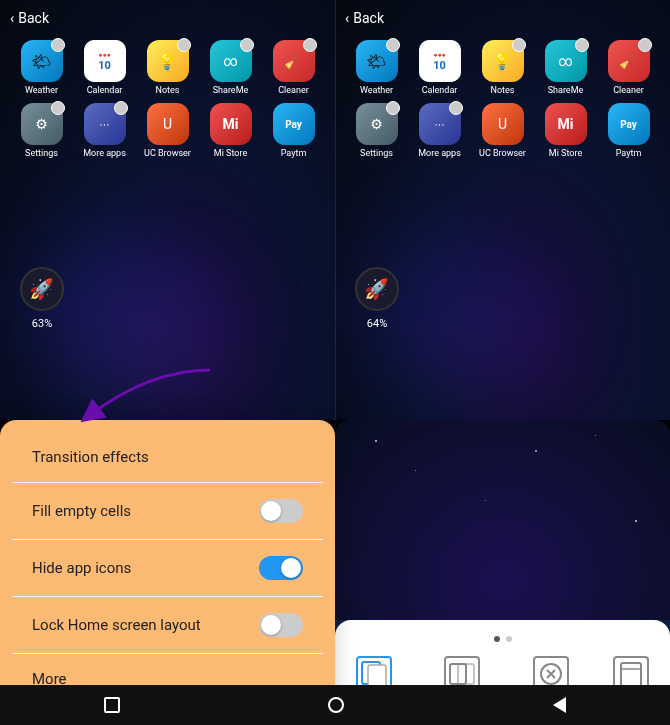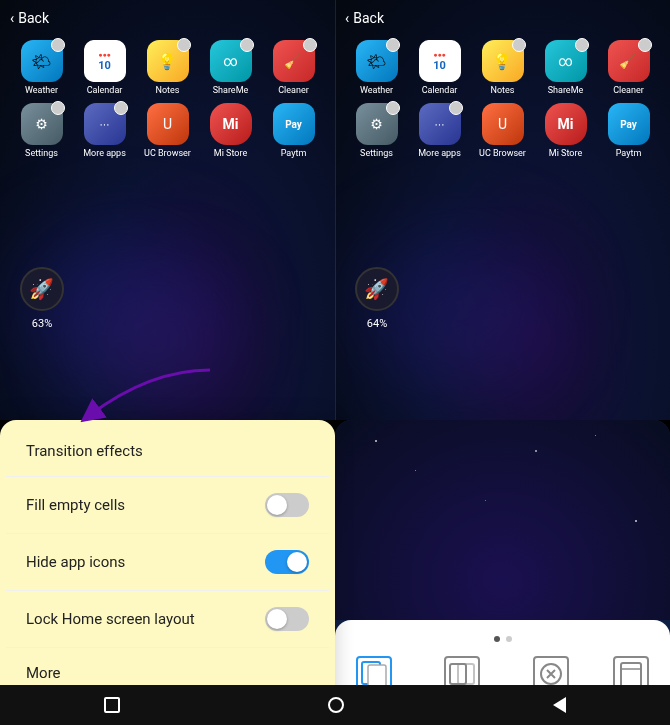--- a/index.html
+++ b/index.html
@@ -119,21 +119,21 @@
 
     
     .icon-weather { background: linear-gradient(135deg, #29b6f6, #0277bd); }
     .icon-calendar { background: linear-gradient(135deg, #fff, #e0e0e0); color: #f44336; font-weight: bold; font-size: 12px; }
     .icon-notes { background: linear-gradient(135deg, #ffee58, #f9a825); }
     .icon-shareme { background: linear-gradient(135deg, #26c6da, #0097a7); }
     .icon-cleaner { background: linear-gradient(135deg, #ef5350, #c62828); }
     .icon-settings { background: linear-gradient(135deg, #78909c, #455a64); }
     .icon-moreapps { background: linear-gradient(135deg, #5c6bc0, #283593); }
     .icon-ucbrowser { background: linear-gradient(135deg, #ff7043, #bf360c); }
-    .icon-mistore { background: linear-gradient(135deg, #ef5350, #b71c1c); border-radius: 17px; }
+    .icon-mistore { background: linear-gradient(135deg, #ef5350, #b71c1c); }
     .icon-paytm { background: linear-gradient(135deg, #29b6f6, #0277bd); }
 
     
     .rocket-container {
       position: absolute;
       bottom: 90px;
       left: 20px;
       z-index: 5;
       display: flex;
       flex-direction: column;
@@ -161,23 +161,23 @@
     
     .bottom-panel {
       height: 305px;
       display: flex;
       position: relative;
     }
 
     
     .menu-panel {
       width: 335px;
-      background: #fef9c3;
+      background: #fdba74;
       border-radius: 16px 16px 0 0;
-      padding: 6px;
+      padding: 12px;
       position: relative;
       box-shadow: 0 -4px 20px rgba(0,0,0,0.2);
     }
 
     .menu-item {
       padding: 16px 20px;
       font-size: 15px;
       color: #222;
       border-bottom: 1px solid #f0f0f0;
       display: flex;

